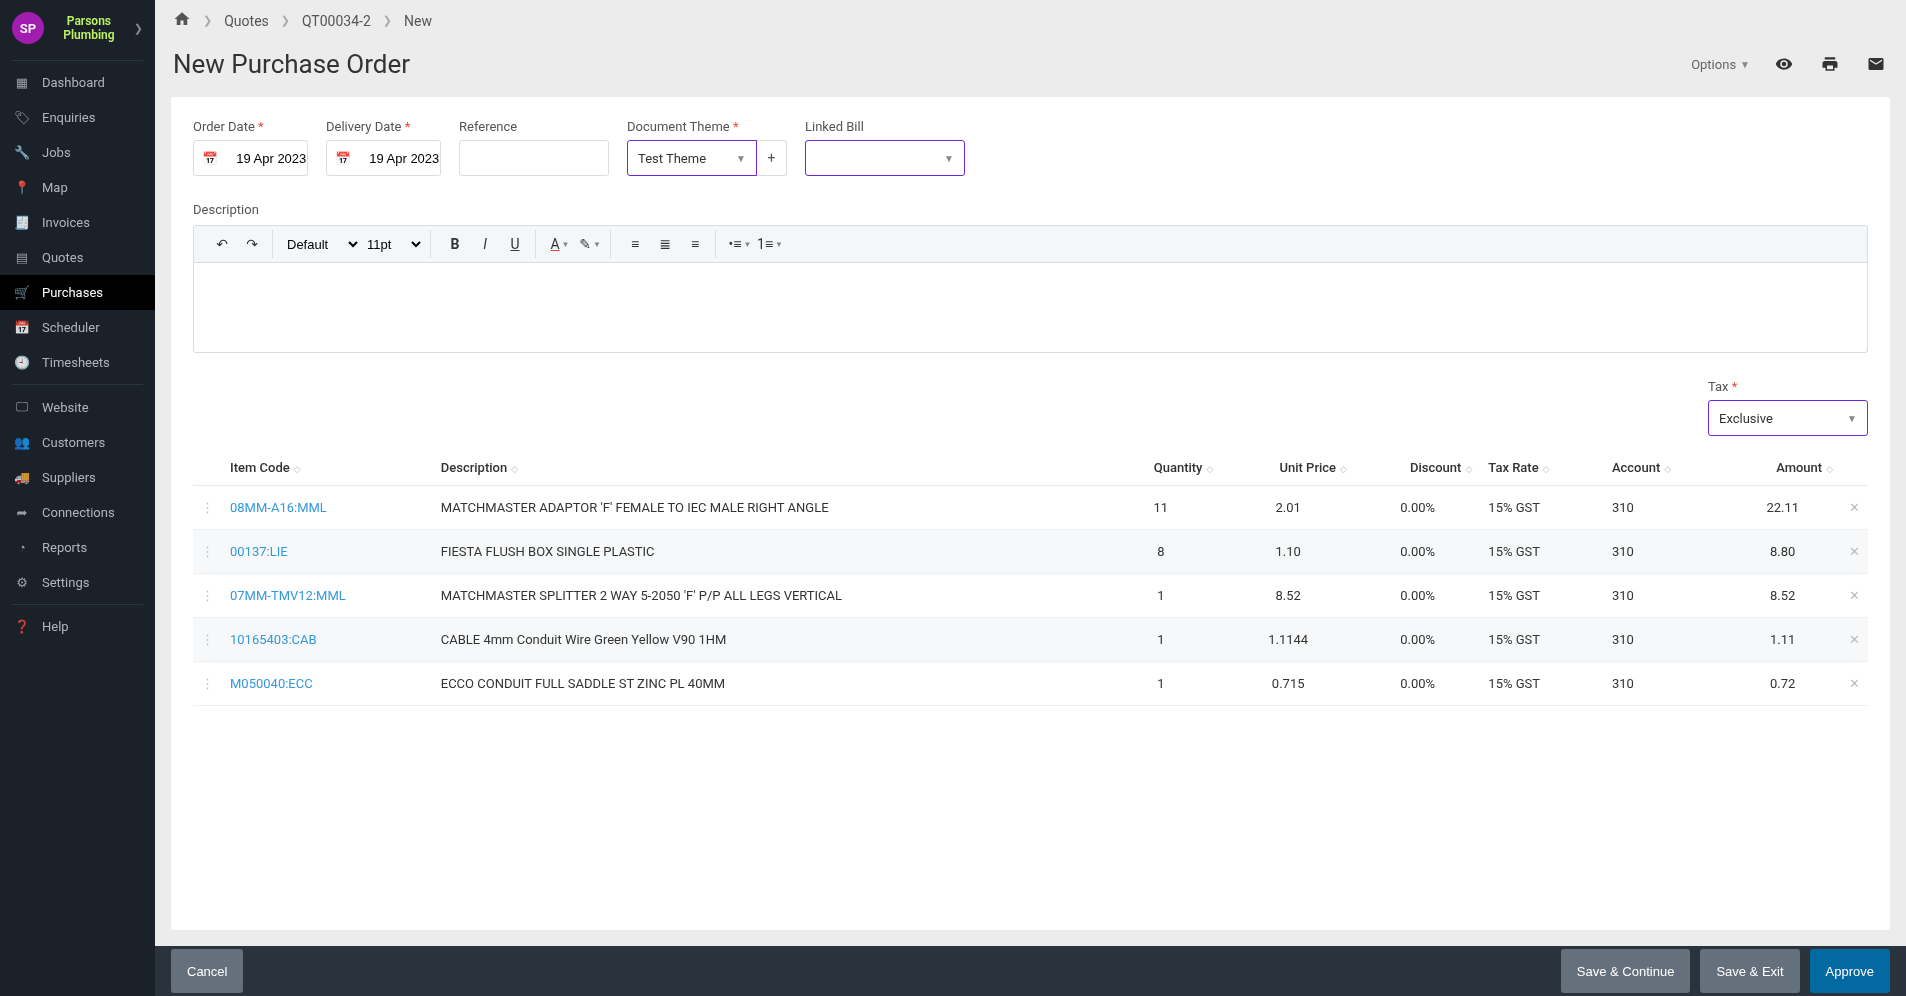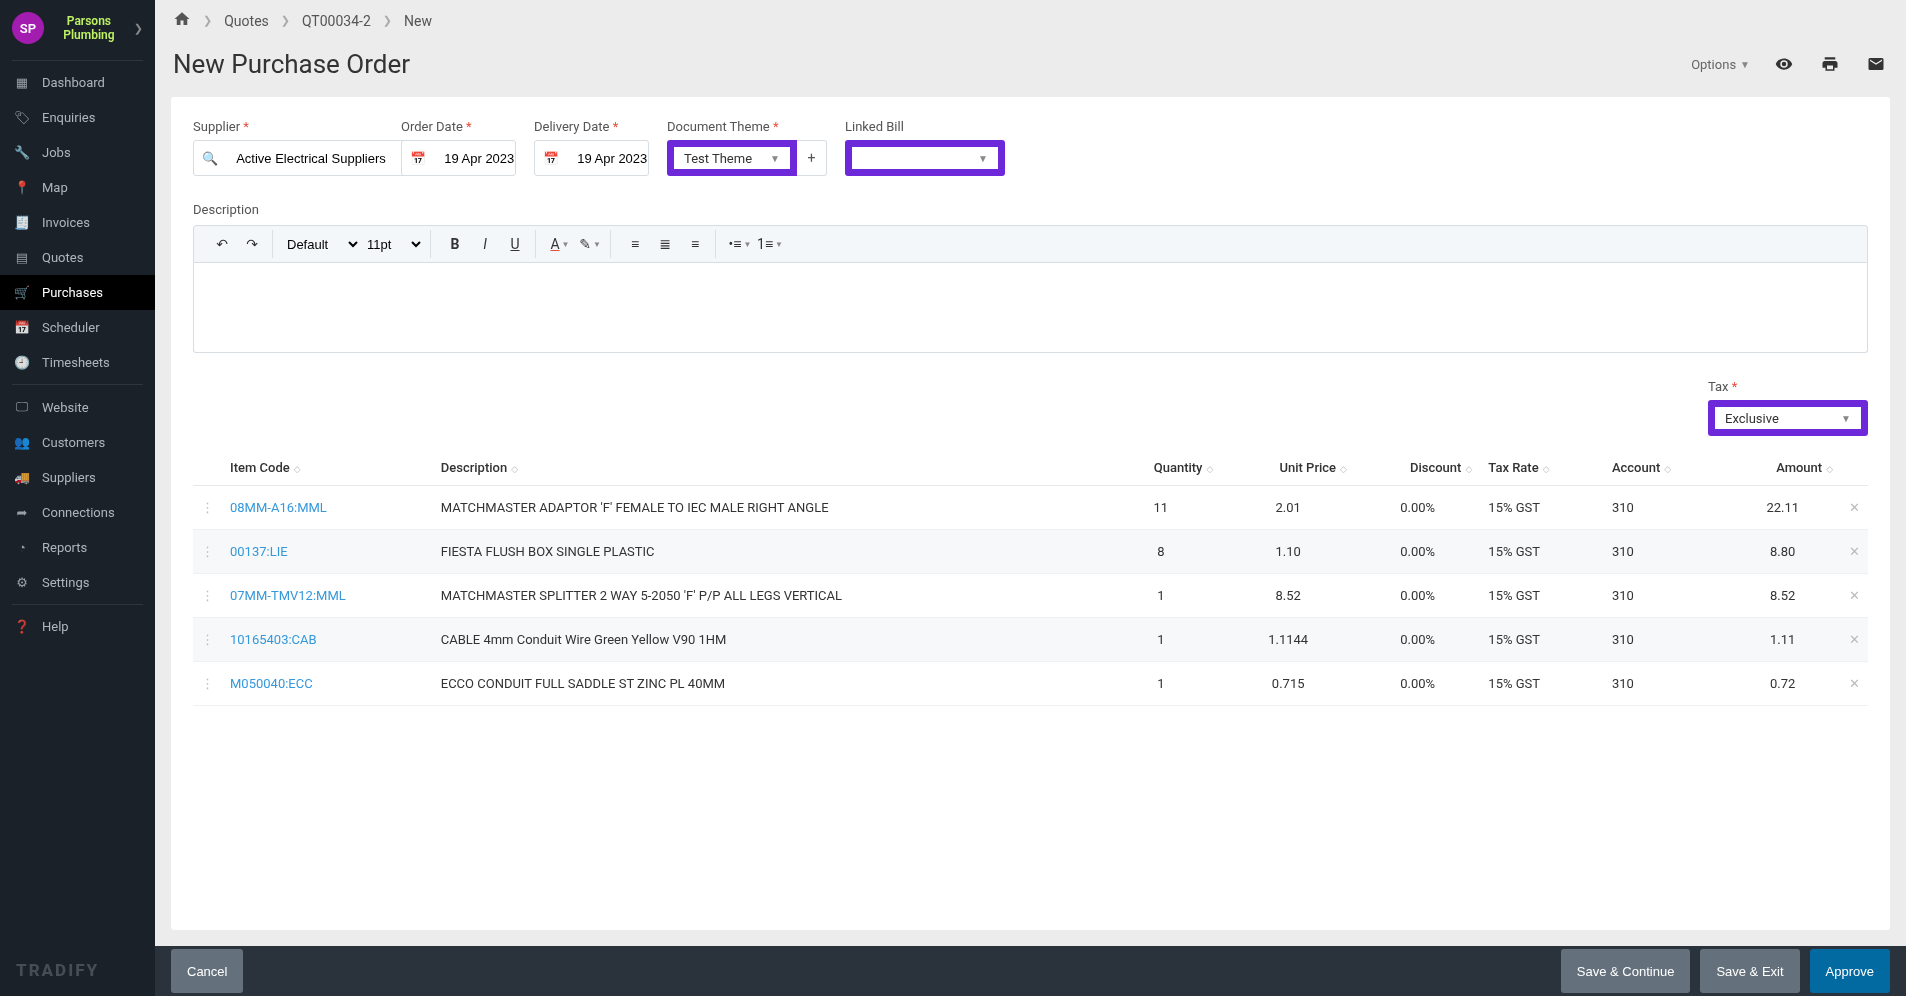--- a/index.html
+++ b/index.html
@@ -36,21 +36,21 @@
 .form-row { display: flex; gap: 18px; flex-wrap: wrap; }
 .field { display: flex; flex-direction: column; gap: 6px; }
 .field-label { font-size: 13px; color: #555; }
 .required { color: #e74c3c; }
 .field-control { display: flex; align-items: center; border: 1px solid #d8dde2; border-radius: 3px; height: 36px; background: #fff; font-size: 13px; color: #333; }
 .field-control input { border: none; outline: none; padding: 0 10px; flex: 1; font-size: 13px; background: transparent; height: 100%; }
 .field-control .prefix-icon { padding: 0 8px; color: #888; }
 .addon-btn { width: 30px; height: 36px; border: 1px solid #d8dde2; border-left: none; border-radius: 0 3px 3px 0; display: flex; align-items: center; justify-content: center; cursor: pointer; color: #555; background: #fff; }
 .input-group { display: flex; }
 .input-group .field-control { border-radius: 3px 0 0 3px; }
-.select-control { display: flex; align-items: center; justify-content: space-between; border: 7px solid #6d28d9; border-radius: 3px; height: 36px; padding: 0 10px; font-size: 13px; color: #333; cursor: pointer; }
+.select-control { display: flex; align-items: center; justify-content: space-between; border: 1px solid #6d28d9; border-radius: 3px; height: 36px; padding: 0 10px; font-size: 13px; color: #333; cursor: pointer; }
 .caret { color: #888; font-size: 10px; }
 
 
 .editor-label { font-size: 13px; color: #555; margin-top: 26px; }
 .editor-toolbar { display: flex; align-items: center; gap: 4px; border: 1px solid #d8dde2; border-radius: 3px 3px 0 0; padding: 4px 8px; margin-top: 8px; background: #f3f7fa; }
 .tb-group { display: flex; align-items: center; gap: 2px; padding: 0 6px; border-right: 1px solid #dbe0e5; }
 .tb-group:last-child { border-right: none; }
 .tb-btn { width: 28px; height: 28px; display: flex; align-items: center; justify-content: center; cursor: pointer; color: #333; border-radius: 3px; }
 .tb-select { height: 28px; border: none; background: transparent; font-size: 13px; cursor: pointer; padding-right: 16px; }
 .editor-body { border: 1px solid #d8dde2; border-top: none; border-radius: 0 0 3px 3px; min-height: 90px; padding: 10px; }
@@ -154,21 +154,20 @@
       <div class="nav-item">
           <span class="nav-icon">⚙</span>
           <span>Settings</span>
         </div>
       <div class="divider"></div>
       <div class="nav-item">
           <span class="nav-icon">❓</span>
           <span>Help</span>
         </div>
     </nav>
-    <div class="footer-logo">TRADIFY</div>
   </aside>
 
   <div class="main">
     <div class="breadcrumb">
       <a>
         <svg viewBox="0 0 24 24" fill="currentColor">
             <path d="M10 20v-6h4v6h5v-8h3L12 3 2 12h3v8z"></path>
           </svg>
       </a>
       <span class="sep">❯</span>
@@ -200,47 +199,43 @@
             <svg viewBox="0 0 24 24" fill="currentColor">
               <path d="M20 4H4a2 2 0 00-2 2v12a2 2 0 002 2h16a2 2 0 002-2V6a2 2 0 00-2-2zm0 4l-8 5-8-5V6l8 5 8-5v2z"></path>
             </svg>
           </div>
       </div>
     </div>
 
     <div class="content">
 
       <div class="form-row">
-        <div class="field" style="width:190px">
-          <div class="field-label"><span>Supplier</span> <span class="required">*</span></div>
-          <div class="input-group">
-            <div class="field-control" style="flex:1;">
-              <span class="prefix-icon">🔍</span>
-              <input value="Active Electrical Suppliers" style="">
-            </div>
-            <div class="addon-btn">+</div>
-          </div>
-        </div>
 
         <div class="field" style="width:115px">
           <div class="field-label"><span>Order Date</span> <span class="required">*</span></div>
           <div class="field-control">
             <span class="prefix-icon">📅</span>
             <input value="19 Apr 2023" style="">
           </div>
         </div>
 
         <div class="field" style="width:115px">
           <div class="field-label"><span>Delivery Date</span> <span class="required">*</span></div>
           <div class="field-control">
             <span class="prefix-icon">📅</span>
             <input value="19 Apr 2023" style="">
           </div>
         </div>
 
+        <div class="field" style="width:150px">
+          <div class="field-label">Reference</div>
+          <div class="field-control">
+              <input value="" style="">
+            </div>
+        </div>
 
         <div class="field" style="width:160px">
           <div class="field-label"><span>Document Theme</span> <span class="required">*</span></div>
           <div class="input-group">
             <div class="select-control" style="flex:1; border-radius:3px 0 0 3px;">
               <span>Test Theme</span>
                 <span class="caret">▼</span>
             </div>
             <div class="addon-btn">+</div>
           </div>

